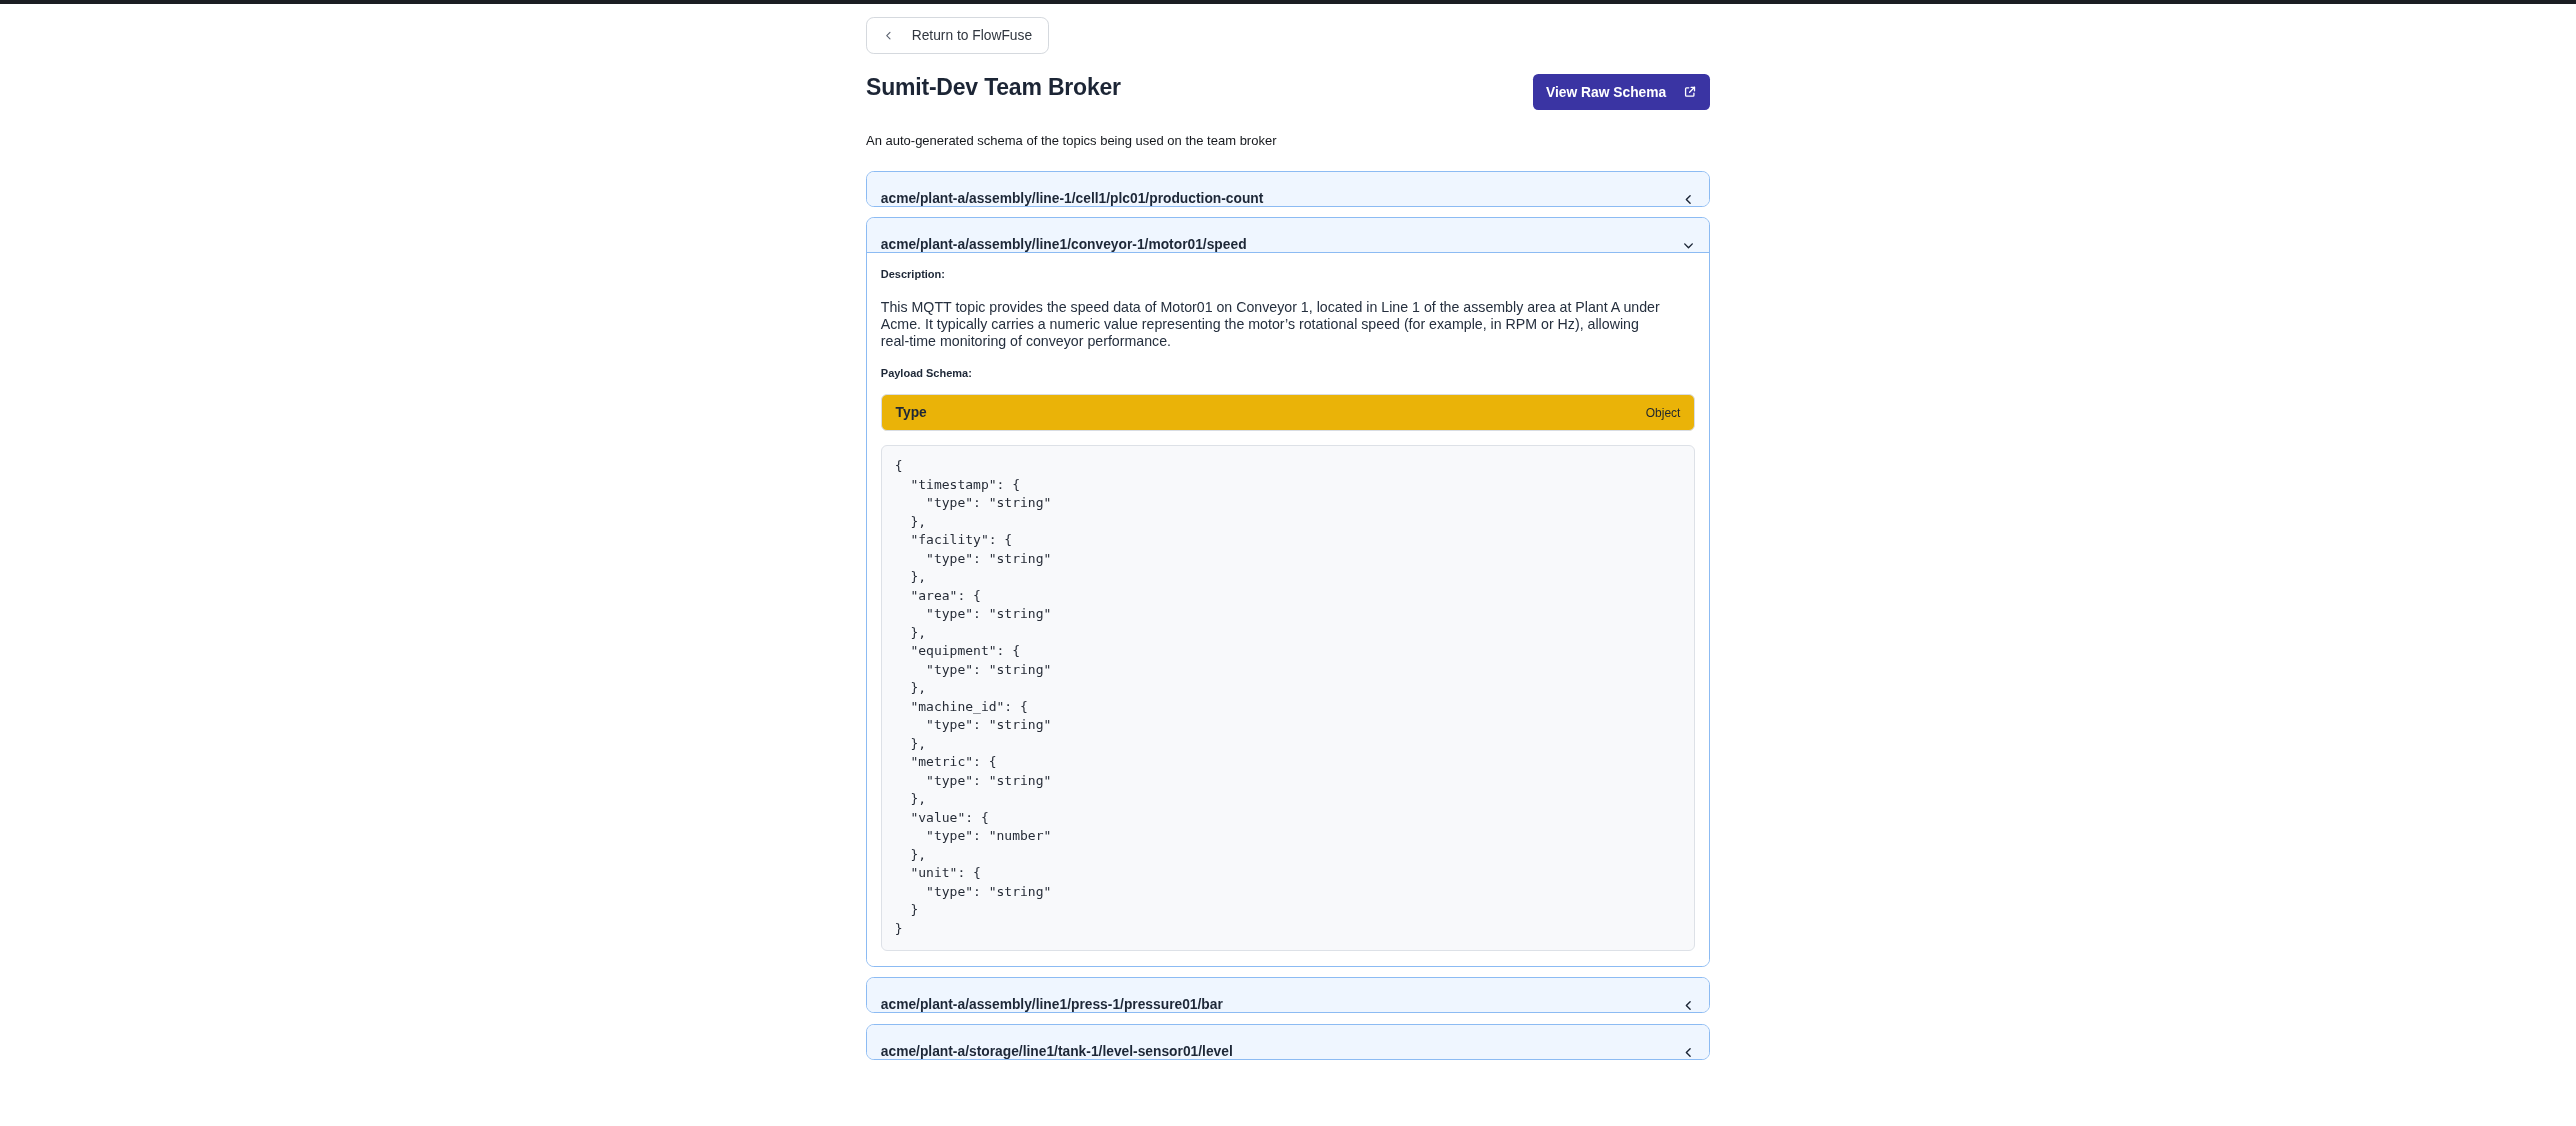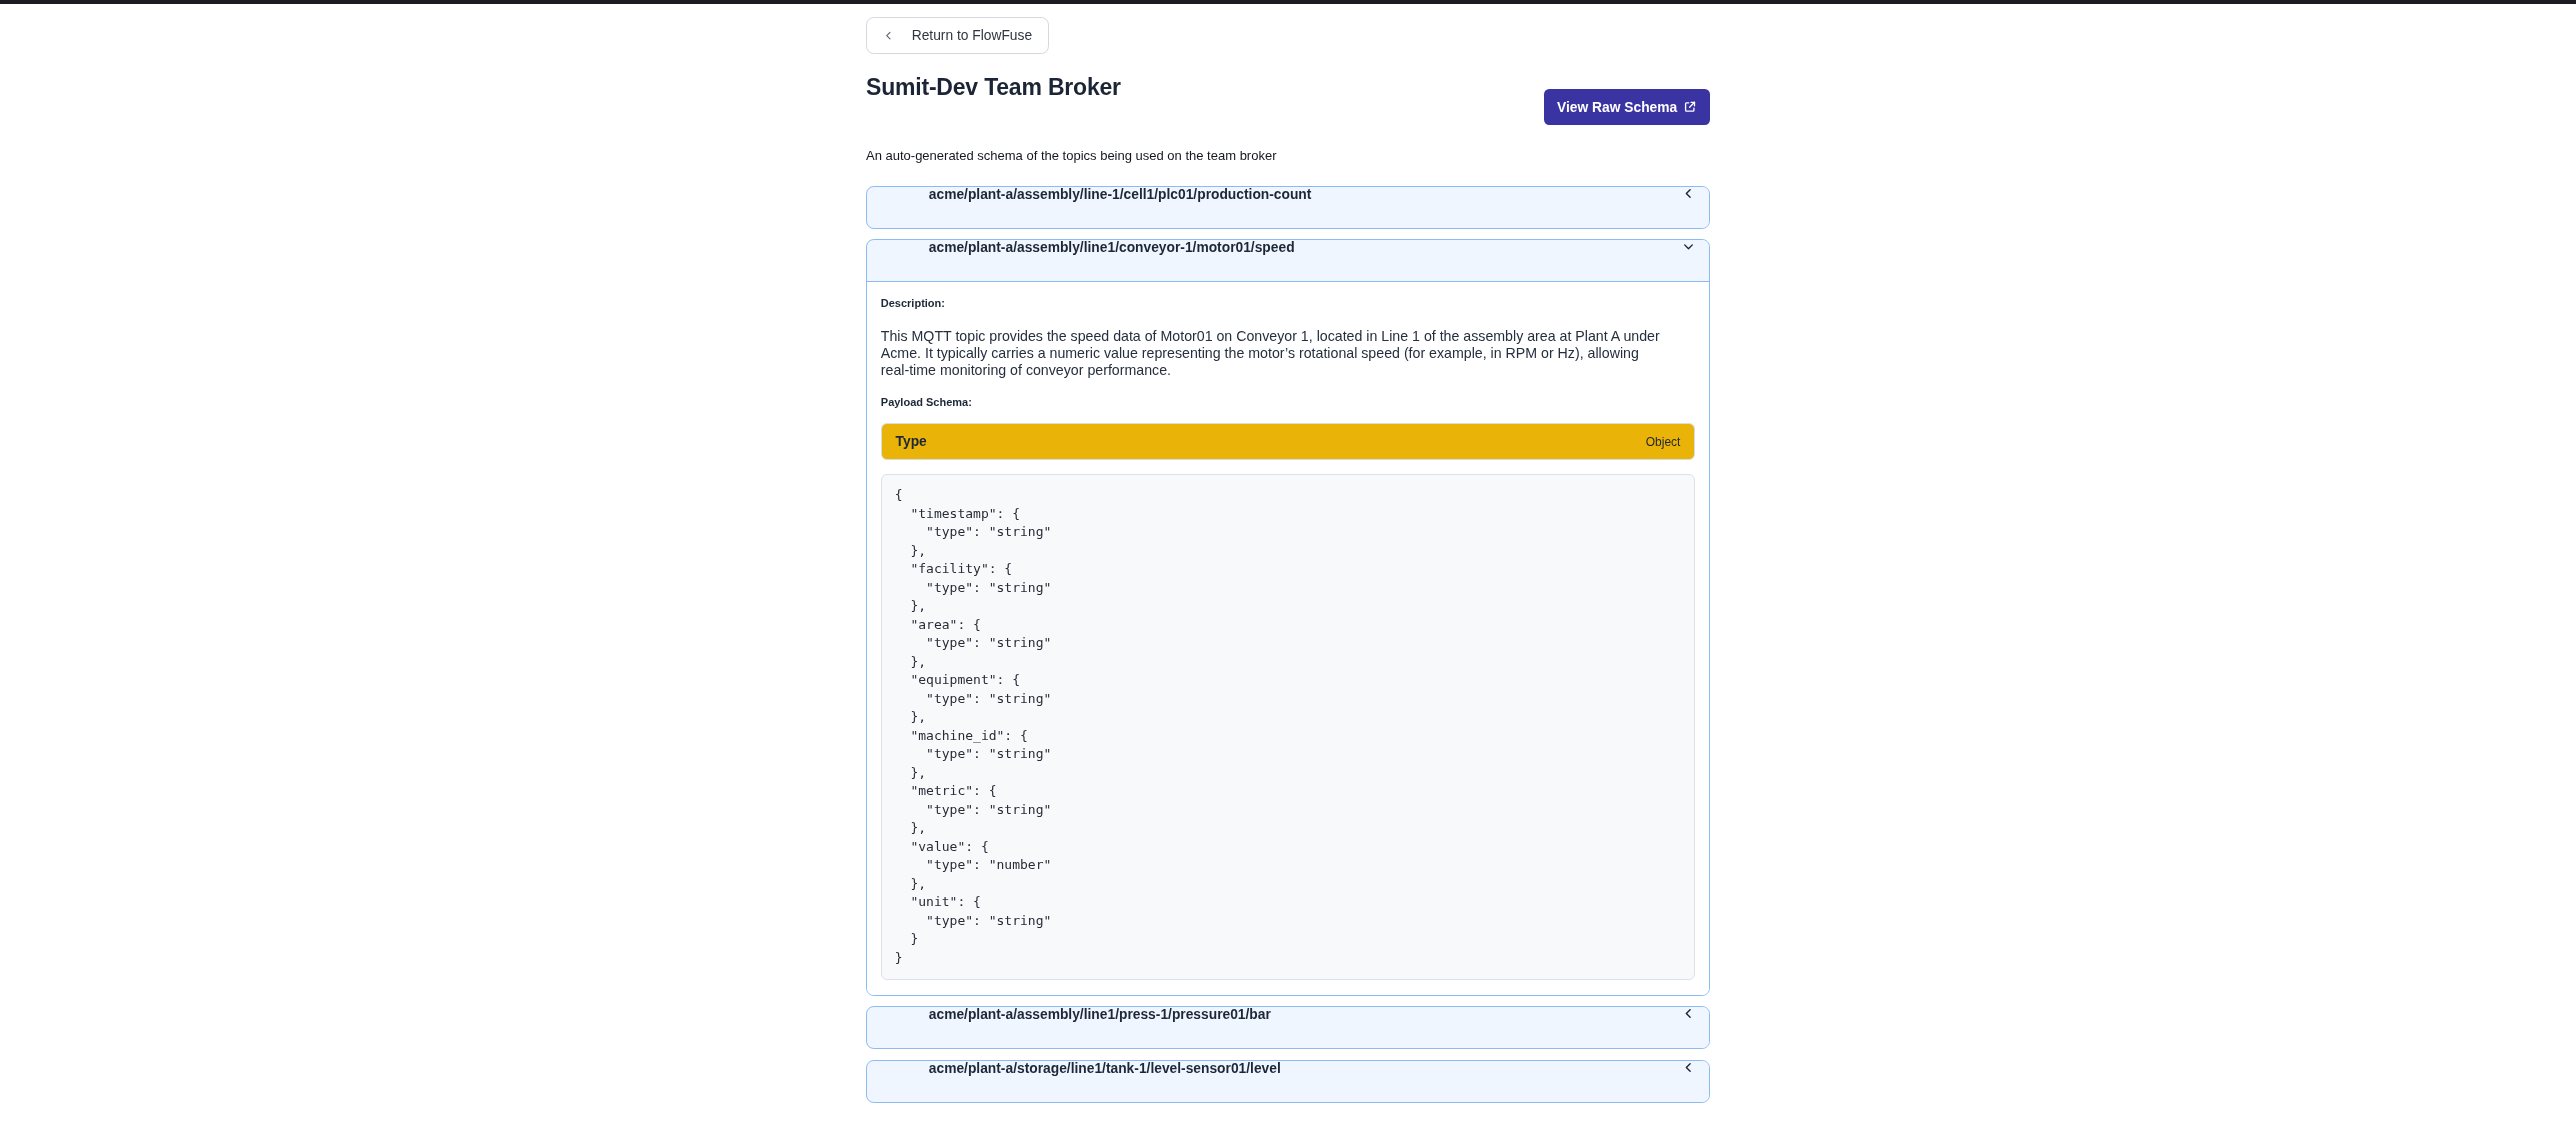--- a/index.html
+++ b/index.html
@@ -43,60 +43,58 @@
   }
   h1.page-title {
     font-size: 23px;
     font-weight: 700;
     color: #1c2535;
     letter-spacing: -0.2px;
   }
   .raw-btn {
     display: inline-flex;
     align-items: center;
-    gap: 6px;
+    gap: 17px;
     height: 34px;
     padding: 18px 13px;
     background: #3a34a3;
     border: none;
     border-radius: 5.2px;
     color: #ffffff;
     font-size: 13.8px;
     font-weight: 700;
     cursor: pointer;
     font-family: "Liberation Sans", sans-serif;
-    margin-top: 15px;
   }
   .subtitle {
     margin-top: 23px;
     font-size: 13px;
     color: #15181d;
   }
   
   .panels {
     margin-top: 22.4px;
     display: flex;
     flex-direction: column;
     gap: 10.3px;
   }
   .panel {
     border: 1.7px solid #8cbbf3;
     border-radius: 7.8px;
     background: #eff6ff;
     overflow: hidden;
   }
   .panel-header {
-    height: 41px;
+    height: 34px;
     padding: 0 13.8px;
     display: flex;
-    align-items: flex-start;
+    align-items: flex-end;
     justify-content: space-between;
     cursor: pointer;
     background: #eff6ff;
-    margin-left: 48px;
   }
   .panel-topic {
     font-size: 13.8px;
     font-weight: 600;
     color: #1d2737;
   }
   .panel-body {
     background: #ffffff;
     border-top: 1.7px solid #8cbbf3;
     padding: 12px 13.8px 15.5px 13.8px;

